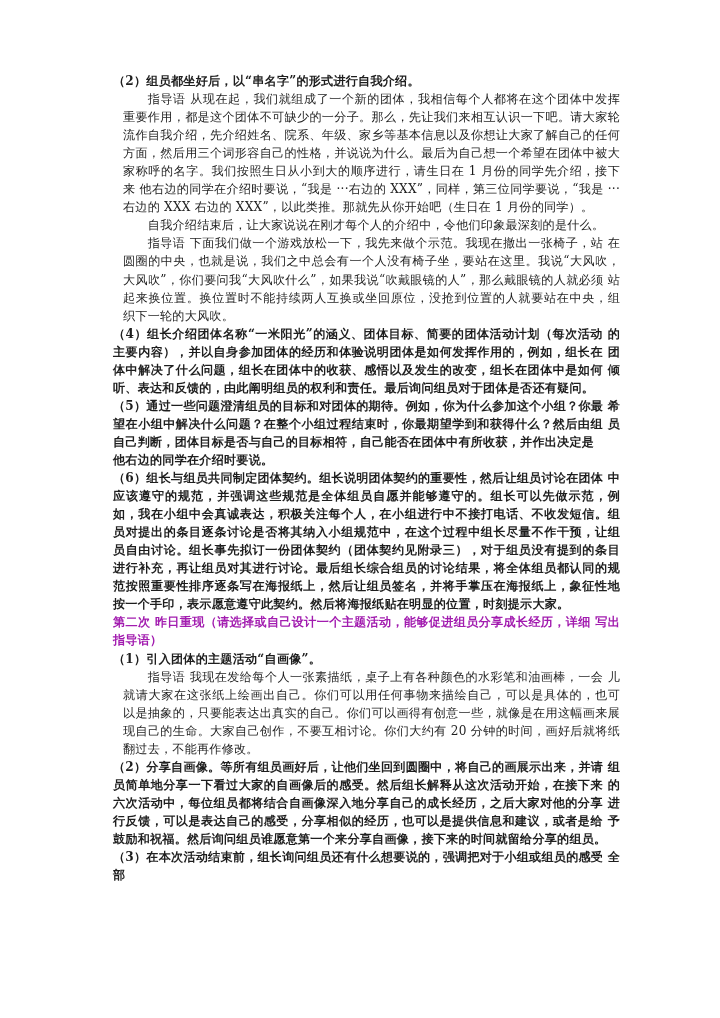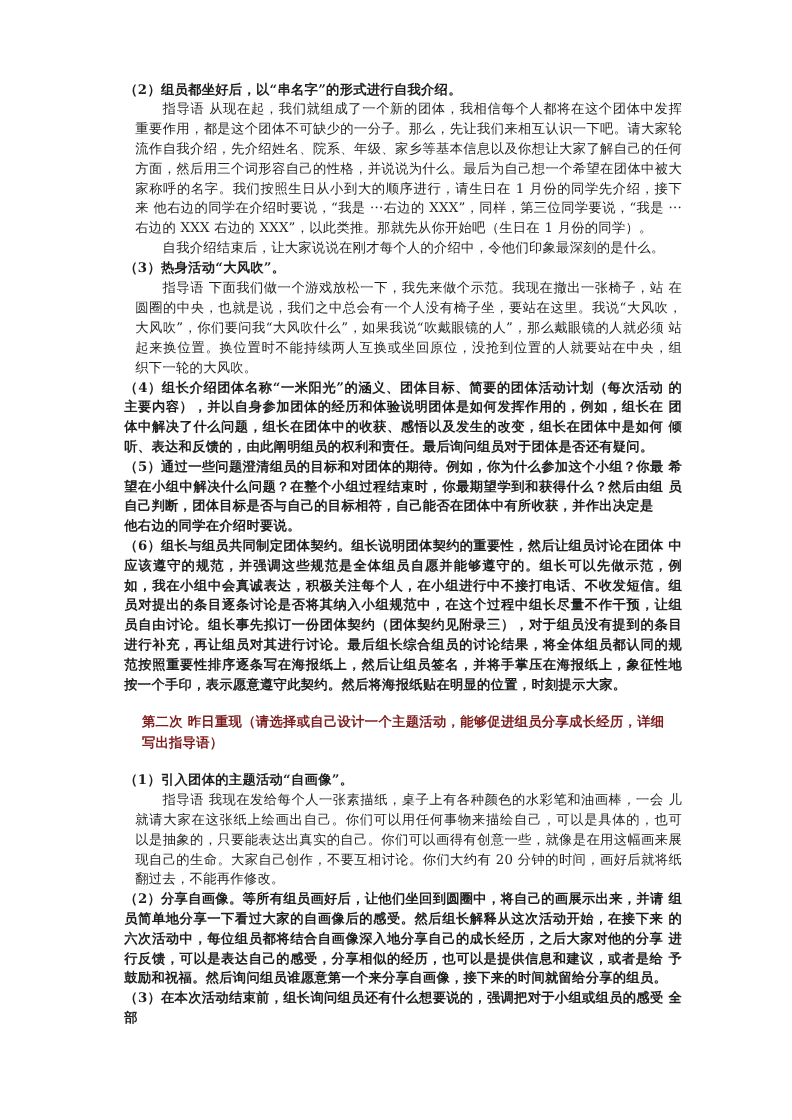--- a/index.html
+++ b/index.html
@@ -42,45 +42,44 @@
   
   .indent2 {
     text-indent: 2.05em;
     margin-left: 10px;
   }
   .indent0 {
     text-indent: 0em;
     font-weight: bold;
   }
   .heading-red {
-    margin: 16px;
+    margin: 0;
     font-size: 12.1px;
     line-height: 18.05px;
     text-align: justify;
     text-justify: inter-ideograph;
     letter-spacing: 0.02em;
-    color: #7f1d1d;
+    color: #a21caf;
     font-weight: 700;
     text-indent: 0em;
     word-break: break-all;
   }
 </style>
 </head>
 <body>
 
 <div class="page">
   <div class="content">
 
     <p class="para indent0">（2）组员都坐好后，以“串名字”的形式进行自我介绍。</p>
 
     <p class="para indent2">指导语 从现在起，我们就组成了一个新的团体，我相信每个人都将在这个团体中发挥 重要作用，都是这个团体不可缺少的一分子。那么，先让我们来相互认识一下吧。请大家轮 流作自我介绍，先介绍姓名、院系、年级、家乡等基本信息以及你想让大家了解自己的任何 方面，然后用三个词形容自己的性格，并说说为什么。最后为自己想一个希望在团体中被大 家称呼的名字。我们按照生日从小到大的顺序进行，请生日在 1 月份的同学先介绍，接下来 他右边的同学在介绍时要说，“我是 ···右边的 XXX”，同样，第三位同学要说，“我是 ···右边的 XXX 右边的 XXX”，以此类推。那就先从你开始吧（生日在 1 月份的同学）。</p>
 
     <p class="para indent2">自我介绍结束后，让大家说说在刚才每个人的介绍中，令他们印象最深刻的是什么。</p>
 
-    <p class="para indent0">（3）热身活动“大风吹”。</p>
 
     <p class="para indent2">指导语 下面我们做一个游戏放松一下，我先来做个示范。我现在撤出一张椅子，站 在圆圈的中央，也就是说，我们之中总会有一个人没有椅子坐，要站在这里。我说“大风吹， 大风吹”，你们要问我“大风吹什么”，如果我说“吹戴眼镜的人”，那么戴眼镜的人就必须 站起来换位置。换位置时不能持续两人互换或坐回原位，没抢到位置的人就要站在中央，组 织下一轮的大风吹。</p>
 
     <p class="para indent0">（4）组长介绍团体名称“一米阳光”的涵义、团体目标、简要的团体活动计划（每次活动 的主要内容），并以自身参加团体的经历和体验说明团体是如何发挥作用的，例如，组长在 团体中解决了什么问题，组长在团体中的收获、感悟以及发生的改变，组长在团体中是如何 倾听、表达和反馈的，由此阐明组员的权利和责任。最后询问组员对于团体是否还有疑问。</p>
 
     <p class="para indent0">（5）通过一些问题澄清组员的目标和对团体的期待。例如，你为什么参加这个小组？你最 希望在小组中解决什么问题？在整个小组过程结束时，你最期望学到和获得什么？然后由组 员自己判断，团体目标是否与自己的目标相符，自己能否在团体中有所收获，并作出决定是</p>
 
     <p class="para indent0">他右边的同学在介绍时要说。</p>
 
     <p class="para indent0">（6）组长与组员共同制定团体契约。组长说明团体契约的重要性，然后让组员讨论在团体 中应该遵守的规范，并强调这些规范是全体组员自愿并能够遵守的。组长可以先做示范，例 如，我在小组中会真诚表达，积极关注每个人，在小组进行中不接打电话、不收发短信。组 员对提出的条目逐条讨论是否将其纳入小组规范中，在这个过程中组长尽量不作干预，让组 员自由讨论。组长事先拟订一份团体契约（团体契约见附录三），对于组员没有提到的条目 进行补充，再让组员对其进行讨论。最后组长综合组员的讨论结果，将全体组员都认同的规 范按照重要性排序逐条写在海报纸上，然后让组员签名，并将手掌压在海报纸上，象征性地 按一个手印，表示愿意遵守此契约。然后将海报纸贴在明显的位置，时刻提示大家。</p>

